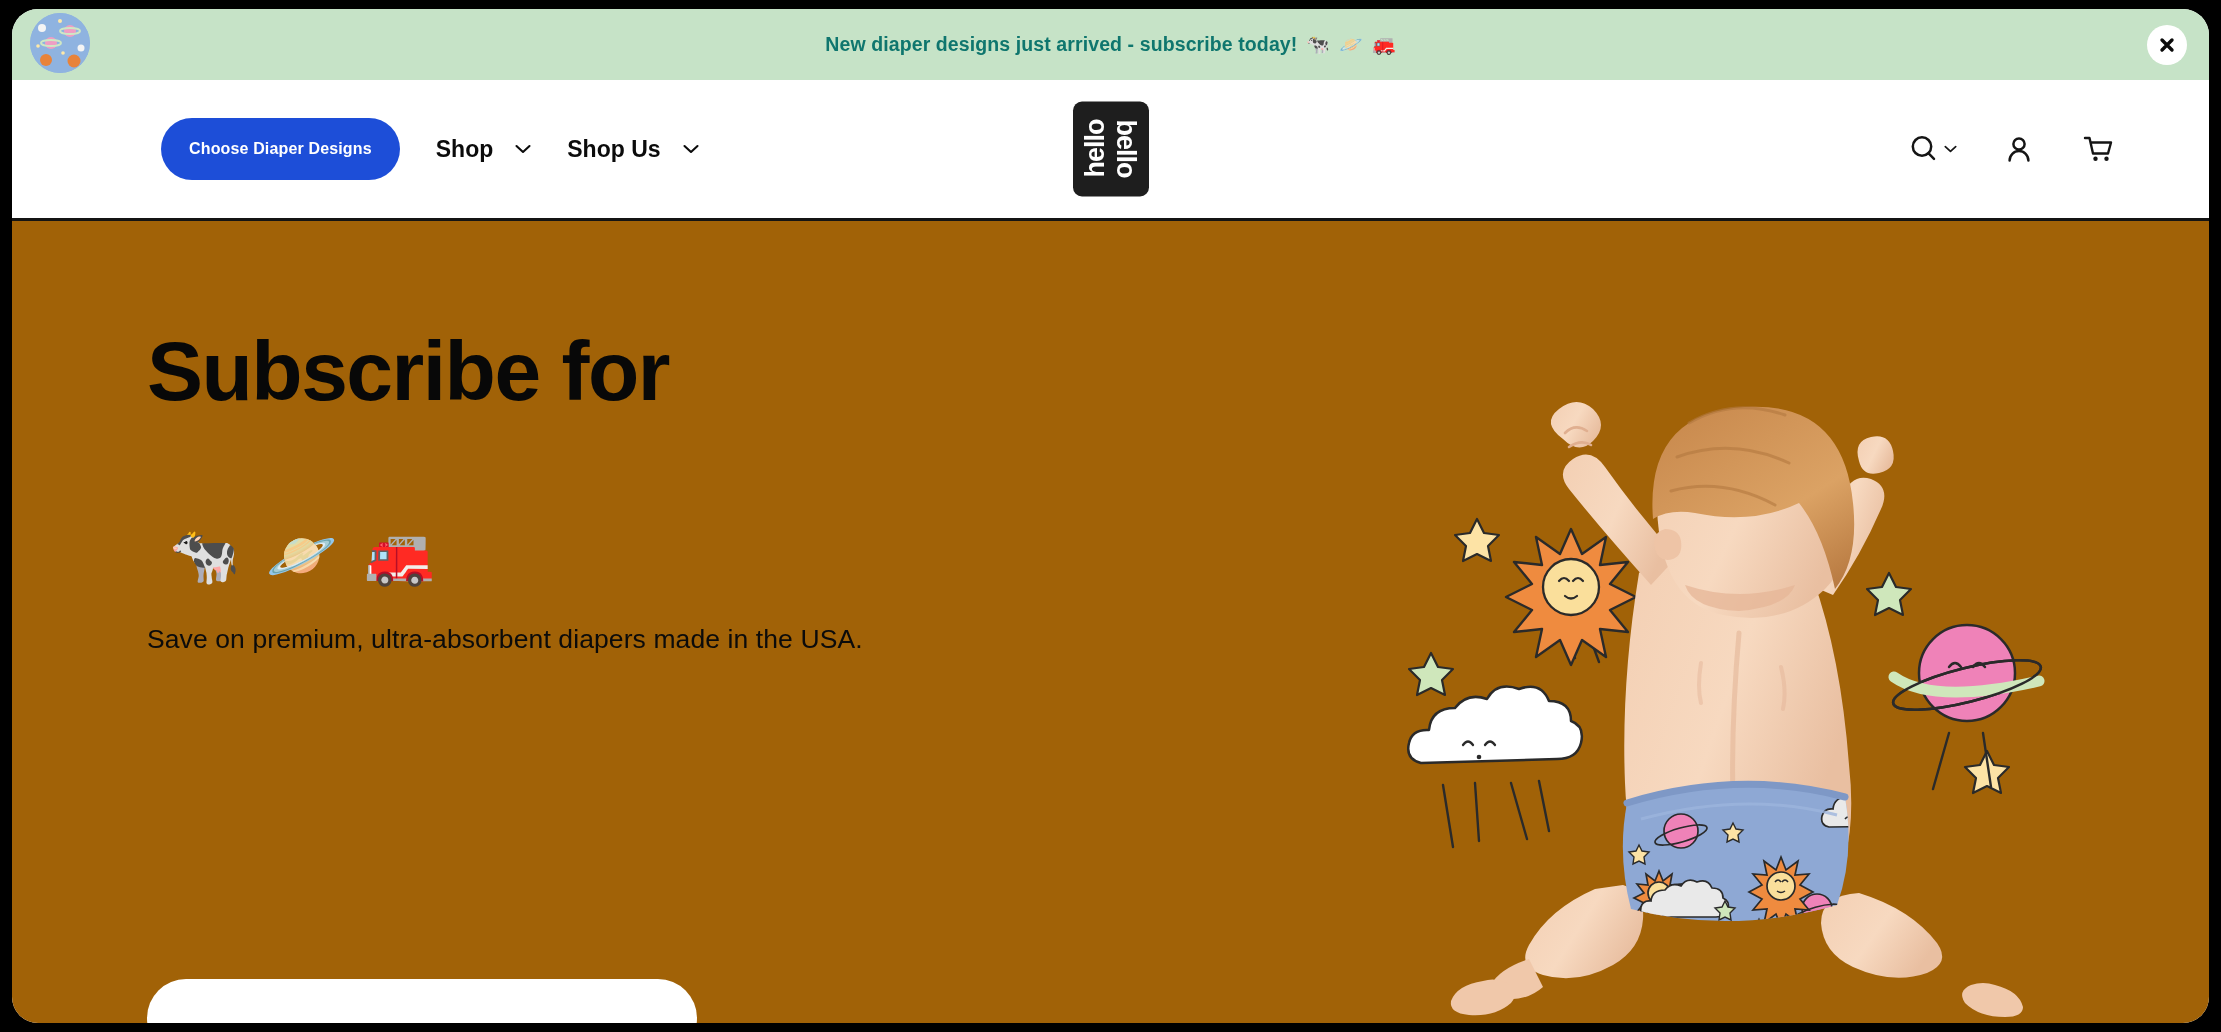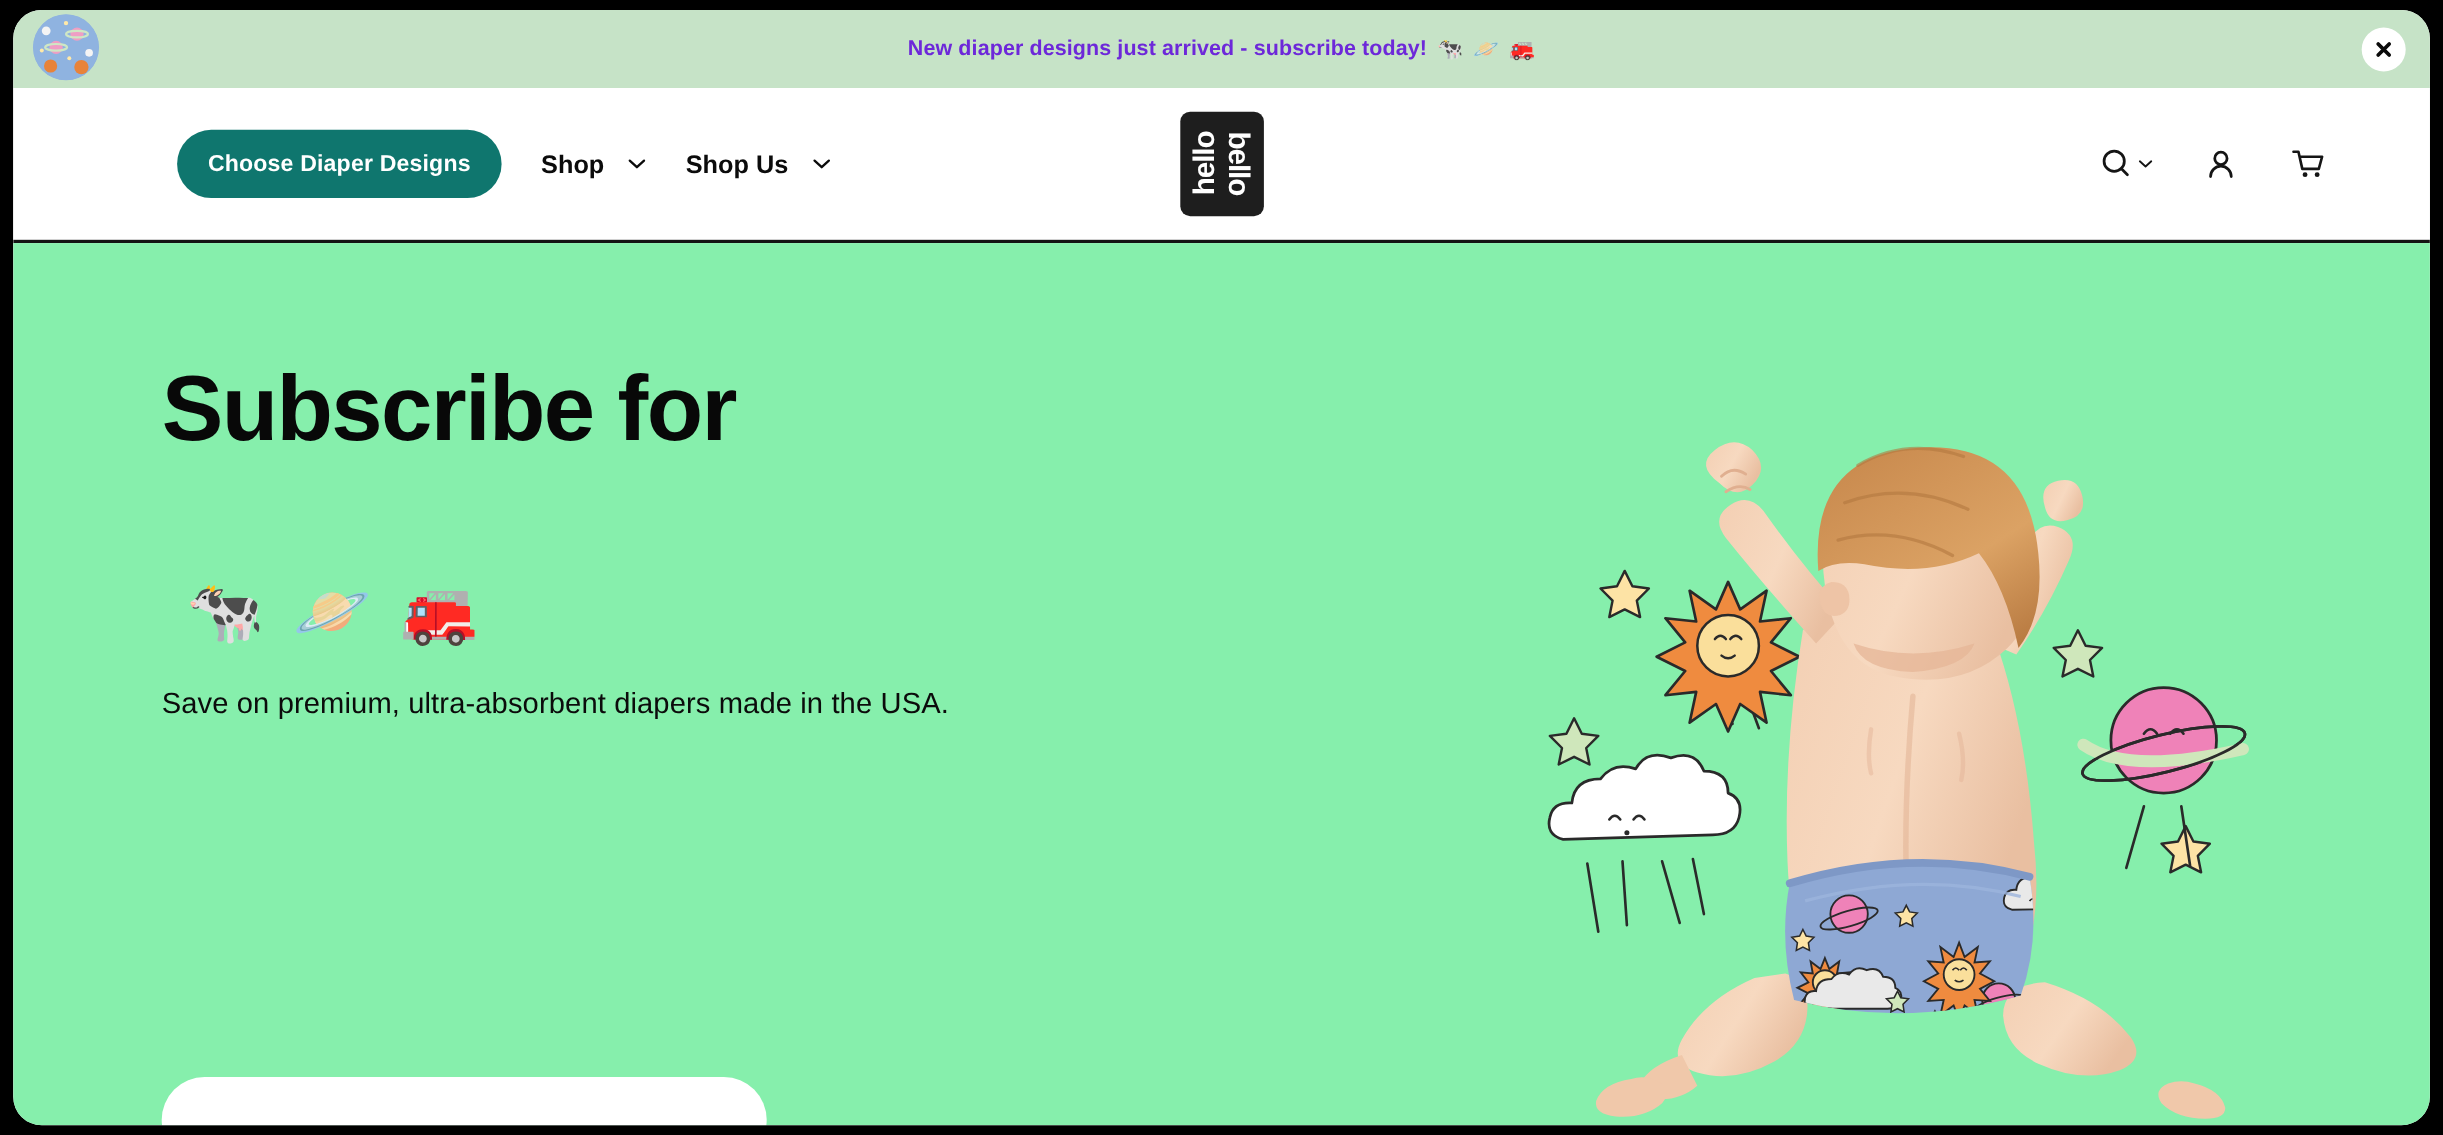--- a/index.html
+++ b/index.html
@@ -25,21 +25,21 @@
     position:relative;
     height:71px;
     background:#c6e3c7;
     display:flex;
     align-items:center;
     justify-content:center;
   }
   #announcement-text {
     font-size:19.5px;
     font-weight:700;
-    color:#6d28d9;
+    color:#0f766e;
     letter-spacing:.1px;
     display:flex;
     align-items:center;
     gap:9px;
   }
   #announcement-text .emo { font-size:19px; }
 
   .ann-thumb {
     position:absolute;
     left:18px; top:4px;
@@ -72,27 +72,27 @@
     display:flex;
     align-items:center;
   }
   #nav-left {
     display:flex;
     align-items:center;
     gap:36px;
     padding-left:149px;
   }
   #cta-pill {
-    background:#0f766e;
+    background:#1d4ed8;
     color:#fff;
     border:none;
     border-radius:40px;
     padding:0 28px;
     height:62px;
-    font-size:21px;
+    font-size:16px;
     font-weight:700;
     letter-spacing:.15px;
     cursor:pointer;
     font-family:inherit;
     white-space:nowrap;
   }
   .nav-link {
     display:flex;
     align-items:center;
     gap:22px;
@@ -136,21 +136,21 @@
     display:flex;
     align-items:center;
     gap:46px;
   }
   .hdr-icon { display:flex; align-items:center; gap:4px; cursor:pointer; }
 
   
   #hero {
     position:relative;
     height:802px;
-    background:#86efac;
+    background:#a16207;
     overflow:hidden;
     padding-left:40px;
   }
   #hero-copy {
     position:absolute;
     left:135px;
     top:108px;
     width:860px;
   }
   #hero-title {

